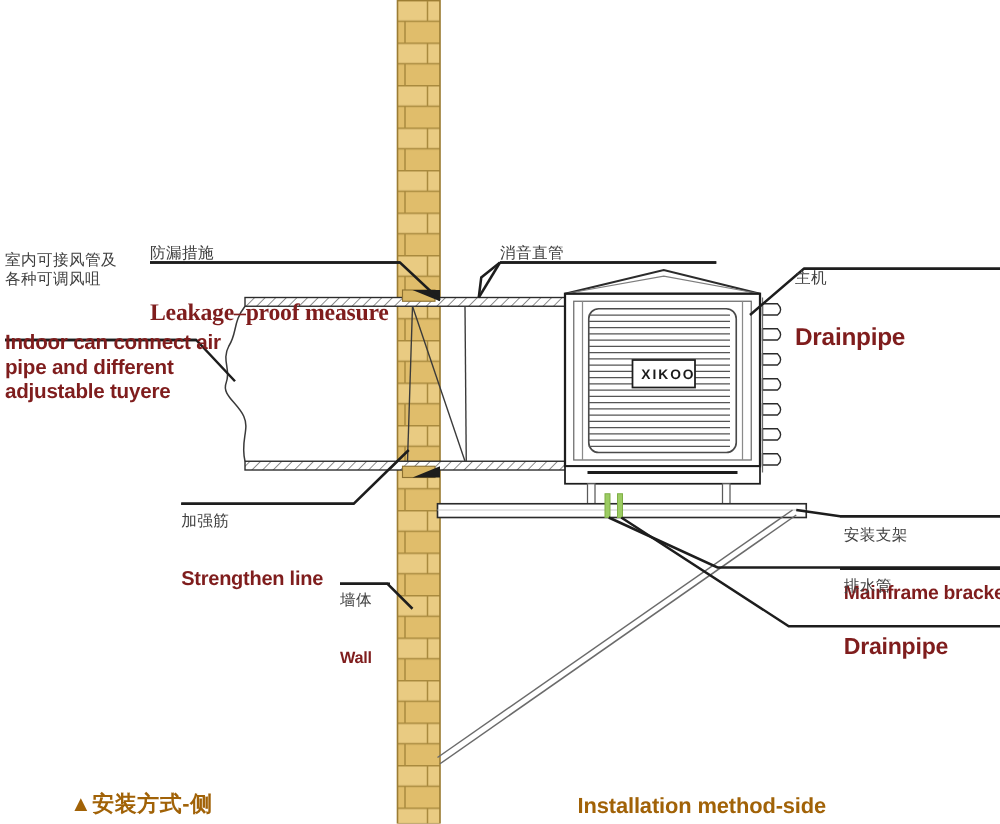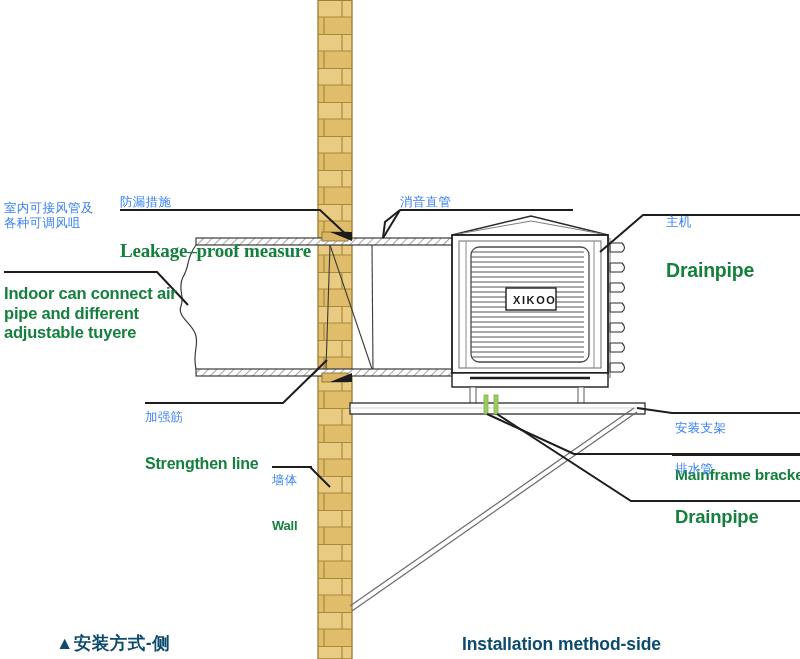--- a/index.html
+++ b/index.html
@@ -29,40 +29,40 @@
   .label {
     position: absolute;
     line-height: 1.02;
     white-space: pre;
   }
   .label .cn {
     display: block;
     font-size: 12.5px;
     font-weight: 400;
     letter-spacing: 0.3px;
-    color: #3b82f6;
+    color: #404040;
   }
   .label .en {
     display: block;
     font-weight: bold;
-    color: #15803d;
+    color: #7f1d1d;
     letter-spacing: -0.2px;
   }
 
   .lbl-leakage       { left: 120px; top: 163px; font-family: Liberation Serif, serif; }
   .lbl-leakage .en   { font-size: 19px; }
 
   .lbl-indoor        { left: 4px;   top: 168px; }
   .lbl-indoor .cn    { font-size: 12.5px; line-height: 1.22; }
-  .lbl-indoor .en    { font-size: 16.5px; line-height: 1.2; margin-top: 20px; }
+  .lbl-indoor .en    { font-size: 16.5px; line-height: 1.2; margin-top: 1px; }
 
   .lbl-erasure       { left: 400px; top: 163px; }
   .lbl-erasure .en   { font-size: 18px; }
 
-  .lbl-mainframe     { left: 666px; top: 183px; }
+  .lbl-mainframe     { left: 636px; top: 183px; }
   .lbl-mainframe .en { font-size: 19.5px; }
 
   .lbl-strengthen      { left: 145px; top: 378px; }
   .lbl-strengthen .en  { font-size: 16px; }
 
   .lbl-wall          { left: 272px; top: 441px; }
   .lbl-wall .en      { font-size: 13px; }
 
   .lbl-bracket       { left: 675px; top: 389px; }
   .lbl-bracket .en   { font-size: 15.5px; }
@@ -70,21 +70,21 @@
   .lbl-drain         { left: 675px; top: 430px; }
   .lbl-drain .en     { font-size: 18.5px; }
 
   .lbl-inlet         { left: 675px; top: 478px; }
   .lbl-inlet .en     { font-size: 15.5px; }
 
   
   .caption {
     position: absolute;
     font-weight: bold;
-    color: #0c4a6e;
+    color: #a16207;
     white-space: pre;
   }
   .cap-cn {
     left: 56px;
     top: 631px;
     font-size: 17.5px;
     letter-spacing: 0.5px;
   }
   .cap-en {
     left: 462px;

